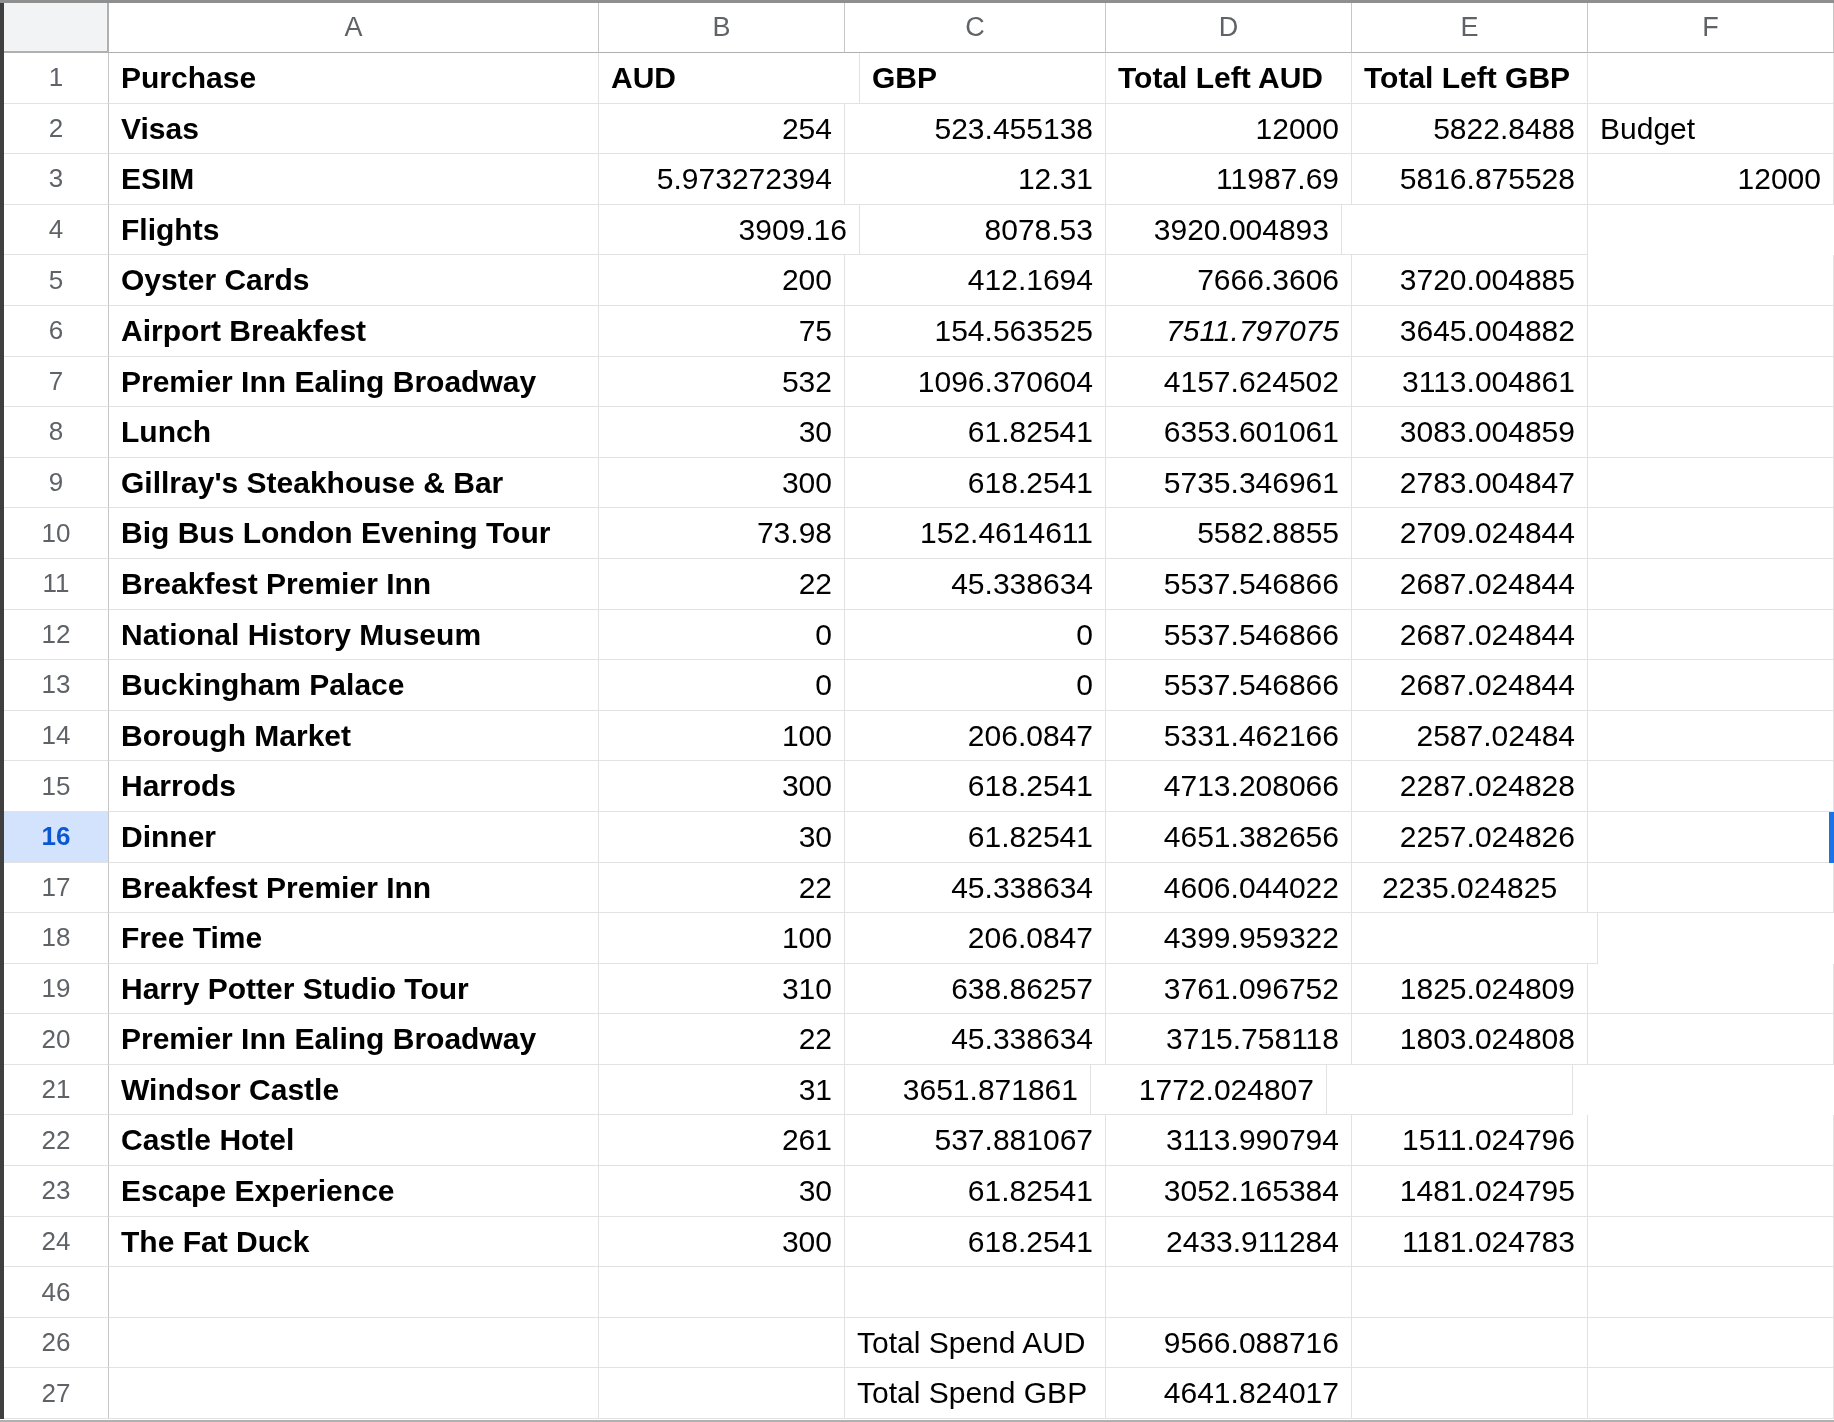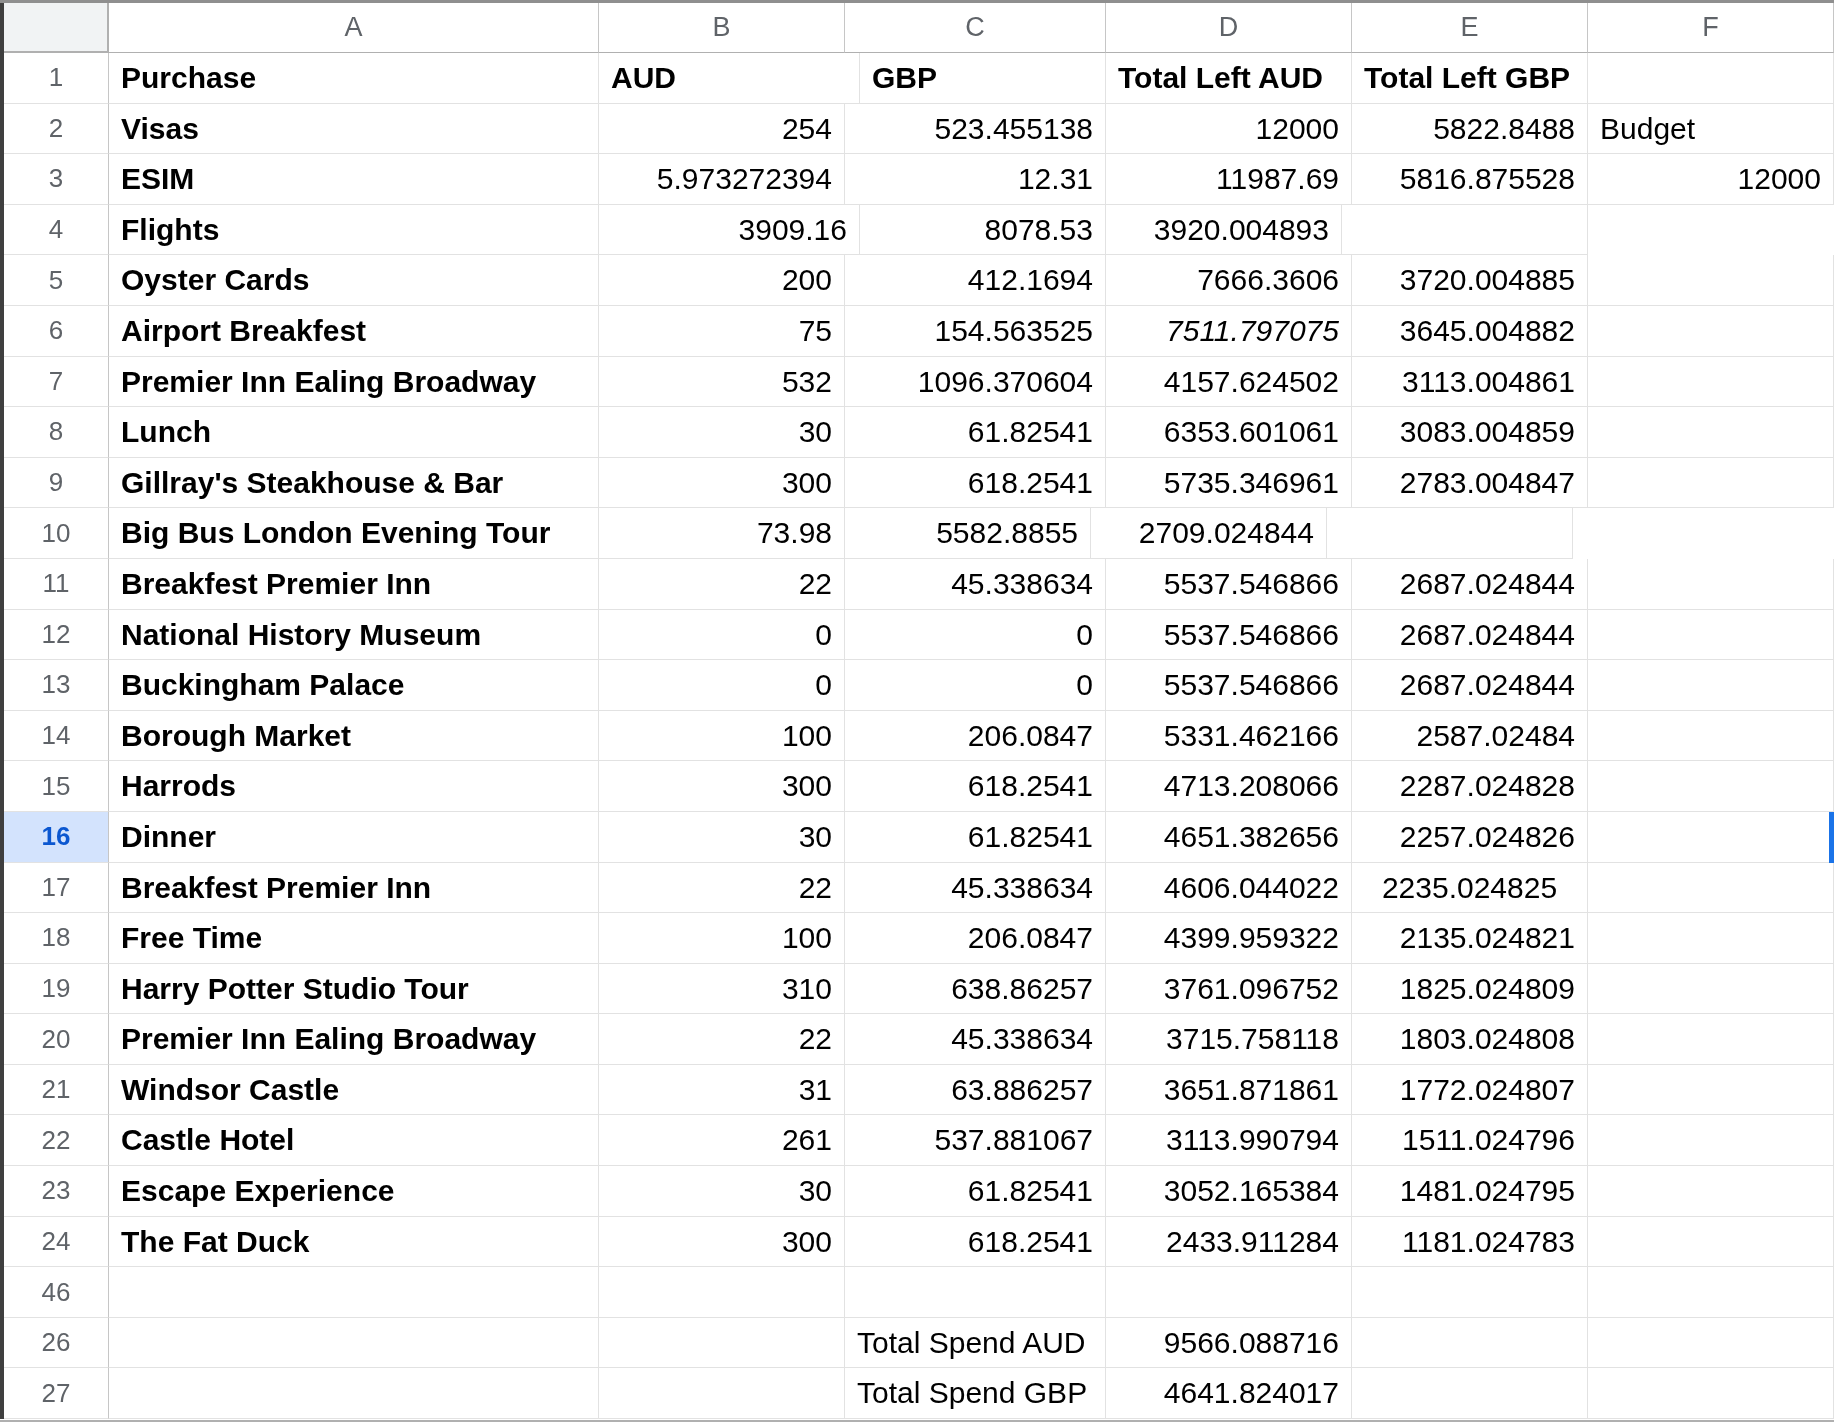--- a/index.html
+++ b/index.html
@@ -138,20 +138,21 @@
             <div class="cell num" style="width: 246px;">300</div>
             <div class="cell num" style="width: 261px;">618.2541</div>
             <div class="cell num" style="width: 246px;">5735.346961</div>
             <div class="cell num" style="width: 236px;">2783.004847</div>
             <div class="cell num" style="width: 246px;"></div>
           </div>
           <div class="row">
             <div class="rn">10</div>
             <div class="cell bA" style="width: 490px;">Big Bus London Evening Tour</div>
             <div class="cell num" style="width: 246px;">73.98</div>
+            <div class="cell num" style="width: 261px;">152.4614611</div>
             <div class="cell num" style="width: 246px;">5582.8855</div>
             <div class="cell num" style="width: 236px;">2709.024844</div>
             <div class="cell num" style="width: 246px;"></div>
           </div>
           <div class="row">
             <div class="rn">11</div>
             <div class="cell bA" style="width: 490px;">Breakfest Premier Inn</div>
             <div class="cell num" style="width: 246px;">22</div>
             <div class="cell num" style="width: 261px;">45.338634</div>
             <div class="cell num" style="width: 246px;">5537.546866</div>
@@ -211,21 +212,20 @@
             <div class="cell num" style="width: 246px;">4606.044022</div>
             <div class="cell num" style="width: 236px; text-align: center;">2235.024825</div>
             <div class="cell num" style="width: 246px;"></div>
           </div>
           <div class="row">
             <div class="rn">18</div>
             <div class="cell bA" style="width: 490px;">Free Time</div>
             <div class="cell num" style="width: 246px;">100</div>
             <div class="cell num" style="width: 261px;">206.0847</div>
             <div class="cell num" style="width: 246px;">4399.959322</div>
-            <div class="cell num" style="width: 236px;">2135.024821</div>
             <div class="cell num" style="width: 246px;"></div>
           </div>
           <div class="row">
             <div class="rn">19</div>
             <div class="cell bA" style="width: 490px;">Harry Potter Studio Tour</div>
             <div class="cell num" style="width: 246px;">310</div>
             <div class="cell num" style="width: 261px;">638.86257</div>
             <div class="cell num" style="width: 246px;">3761.096752</div>
             <div class="cell num" style="width: 236px;">1825.024809</div>
             <div class="cell num" style="width: 246px;"></div>
@@ -236,21 +236,20 @@
             <div class="cell num" style="width: 246px;">22</div>
             <div class="cell num" style="width: 261px;">45.338634</div>
             <div class="cell num" style="width: 246px;">3715.758118</div>
             <div class="cell num" style="width: 236px;">1803.024808</div>
             <div class="cell num" style="width: 246px;"></div>
           </div>
           <div class="row">
             <div class="rn">21</div>
             <div class="cell bA" style="width: 490px;">Windsor Castle</div>
             <div class="cell num" style="width: 246px;">31</div>
-            <div class="cell num" style="width: 261px;">63.886257</div>
             <div class="cell num" style="width: 246px;">3651.871861</div>
             <div class="cell num" style="width: 236px;">1772.024807</div>
             <div class="cell num" style="width: 246px;"></div>
           </div>
           <div class="row">
             <div class="rn">22</div>
             <div class="cell bA" style="width: 490px;">Castle Hotel</div>
             <div class="cell num" style="width: 246px;">261</div>
             <div class="cell num" style="width: 261px;">537.881067</div>
             <div class="cell num" style="width: 246px;">3113.990794</div>

